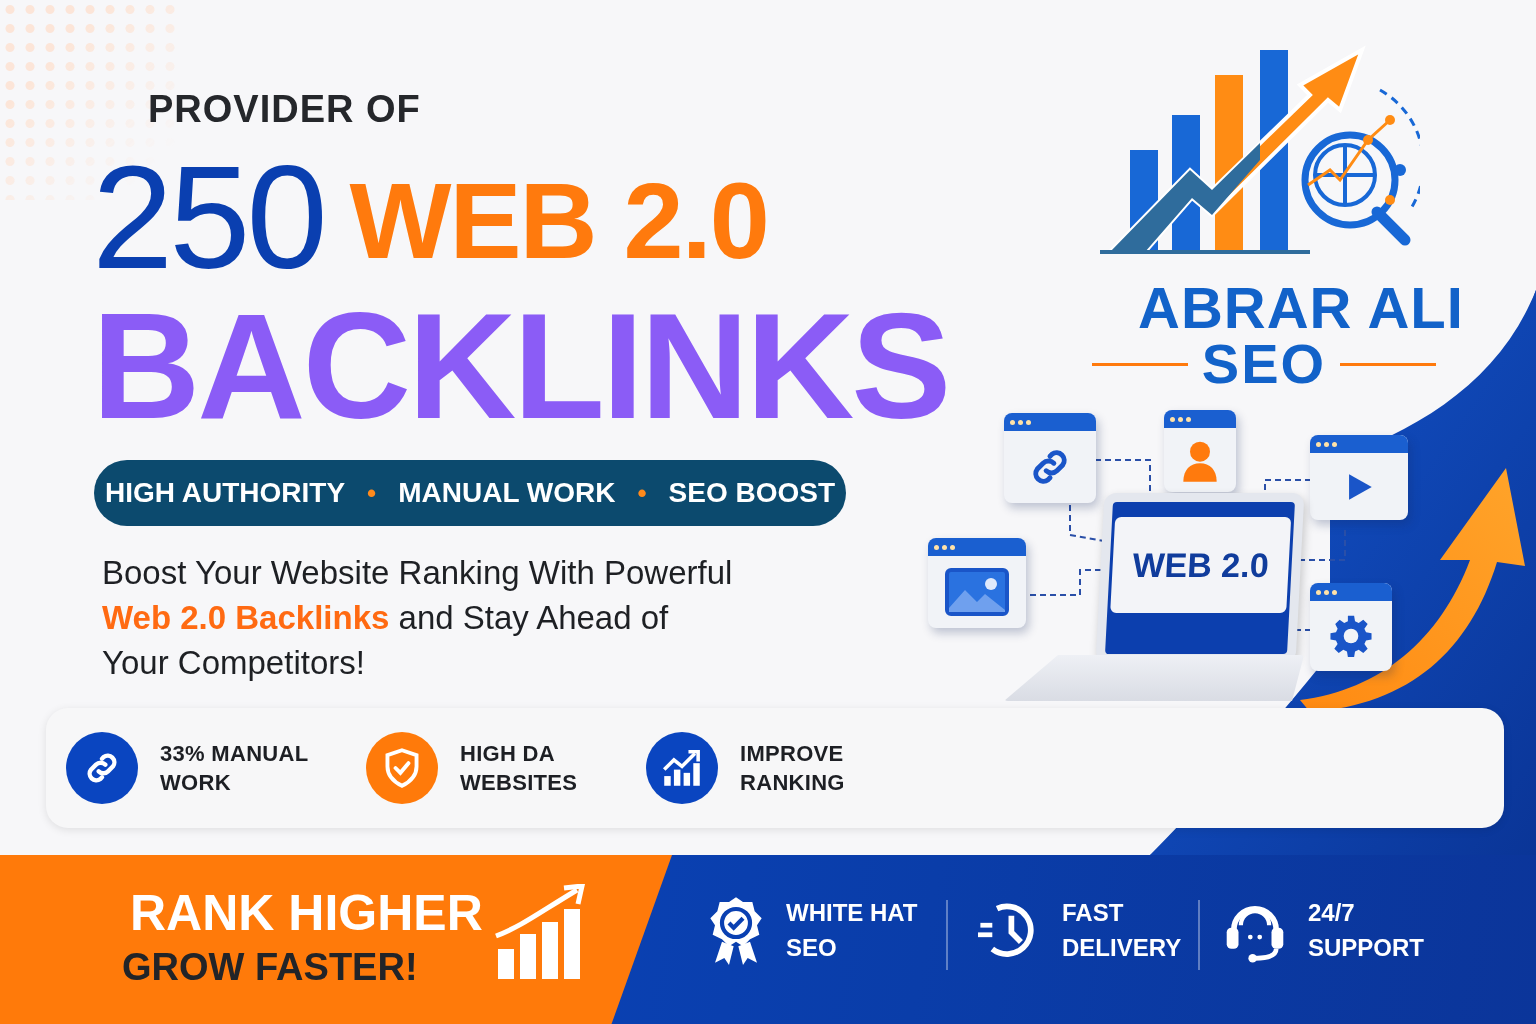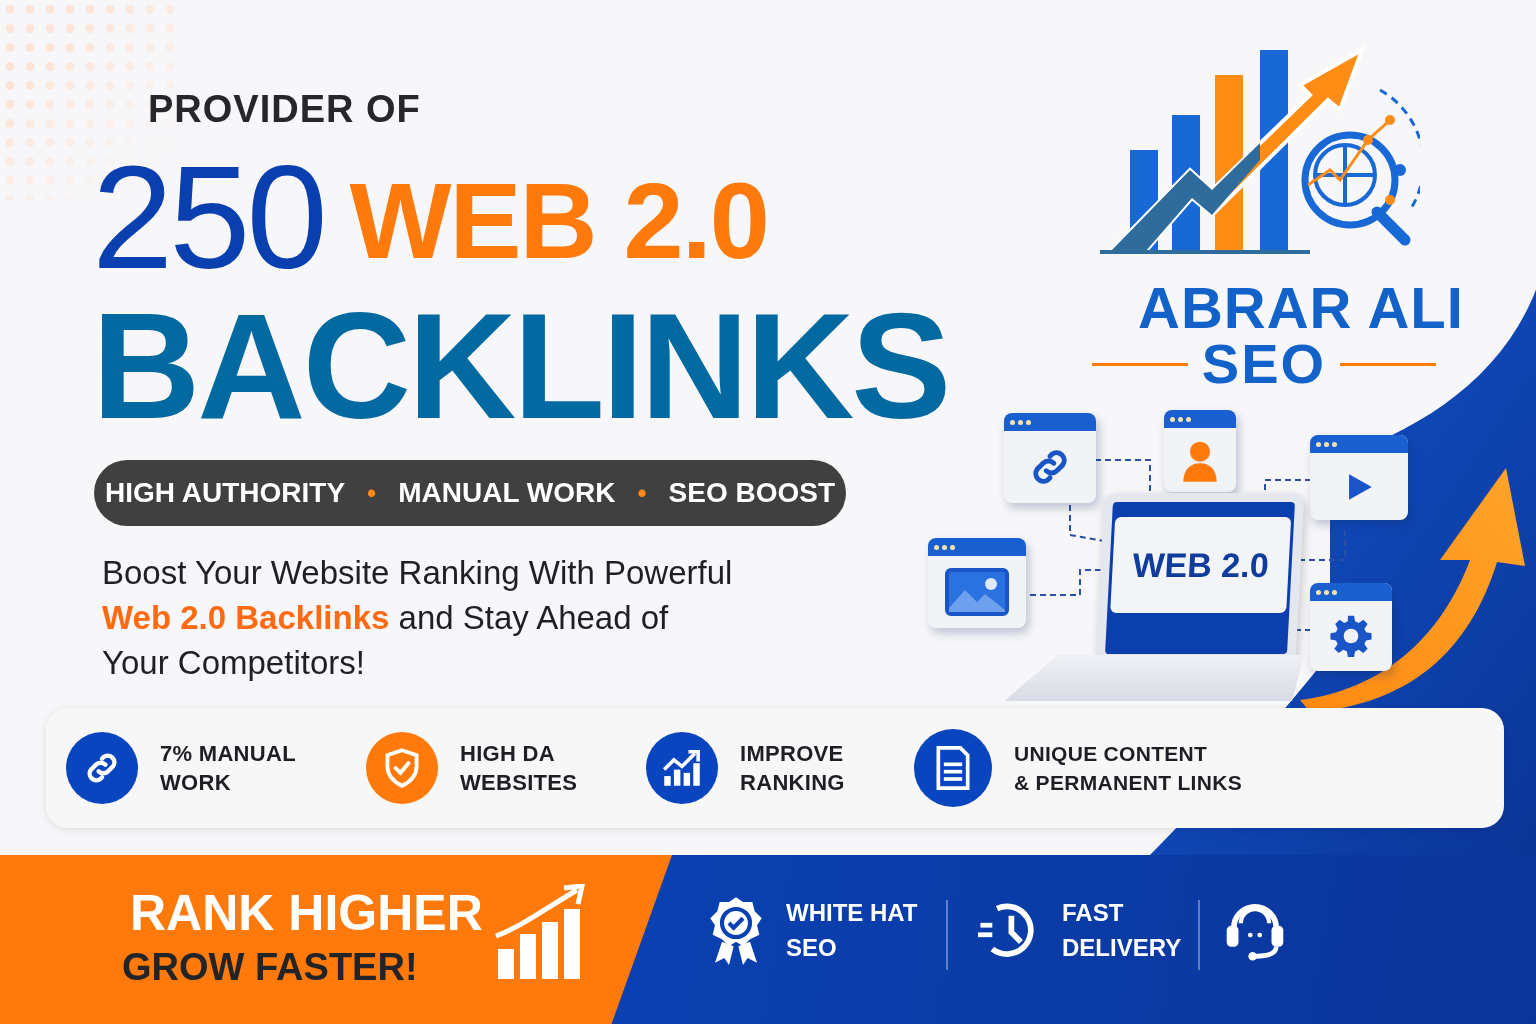--- a/index.html
+++ b/index.html
@@ -24,24 +24,24 @@
 
   
   .provider { position: absolute; left: 148px; top: 88px; font-size: 38px; font-weight: 700;
     color: #25272b; letter-spacing: 1px; }
   .line1 { position: absolute; left: 92px; top: 148px; white-space: nowrap; }
   .num250 { font-size: 146px; font-weight: 400; color: #0a3fb0; letter-spacing: -4px;
     line-height: 140px; display: inline-block; vertical-align: top; }
   .web20 { font-size: 108px; font-weight: 700; color: #ff7a0d; letter-spacing: -2px;
     display: inline-block; vertical-align: top; margin-left: 26px; margin-top: 18px; line-height: 110px; }
   .backlinks { position: absolute; left: 92px; top: 296px; font-size: 150px; font-weight: 700;
-    color: #0369a1; letter-spacing: -3px; line-height: 140px; white-space: nowrap; }
+    color: #8b5cf6; letter-spacing: -3px; line-height: 140px; white-space: nowrap; }
 
   .pill { position: absolute; left: 94px; top: 460px; width: 752px; height: 66px;
-    background: #404040; border-radius: 33px; display: flex; align-items: center;
+    background: #0c4a6e; border-radius: 33px; display: flex; align-items: center;
     justify-content: center; gap: 22px; color: #fff; font-size: 28px; font-weight: 700; }
   .pill .sep { color: #ff8a1c; font-size: 26px; }
 
   .tagline { position: absolute; left: 102px; top: 550px; font-size: 33px; color: #1e2024;
     line-height: 45px; width: 700px; }
   .tagline .hl { color: #ff6a12; font-weight: 700; }
 
   
   .logo-graphic { position: absolute; left: 1100px; top: 40px; width: 320px; height: 230px; }
   .logo-name { position: absolute; left: 1105px; top: 278px; width: 392px; text-align: center;
@@ -252,21 +252,21 @@
     <div class="feat" style="width:278px">
       <div class="circ" style="background:#0a45c0">
         <svg width="40" height="40" viewBox="0 0 24 24">
             <g fill="none" stroke="#fff" stroke-width="2.6" stroke-linecap="round">
               <path d="M10 14a4 4 0 0 0 5.6 0l3-3a4 4 0 0 0-5.6-5.6l-1 1"></path>
               <path d="M14 10a4 4 0 0 0-5.6 0l-3 3a4 4 0 0 0 5.6 5.6l1-1"></path>
             </g>
           </svg>
       </div>
       <div class="txt">
-          <div>7% MANUAL</div>
+          <div>33% MANUAL</div>
           <div>WORK</div>
         </div>
     </div>
     <div class="divider"></div>
     <div class="feat" style="width:270px;padding-left:22px">
       <div class="circ" style="background:#ff7a0a">
         <svg width="40" height="42" viewBox="0 0 24 26">
             <path d="M12 2 L21 5 L21 12 C21 18 16 22 12 24 C8 22 3 18 3 12 L3 5 Z" fill="none" stroke="#fff" stroke-width="2.4"></path>
             <path d="M8 13 L11 16 L16 10" fill="none" stroke="#fff" stroke-width="2.4" stroke-linecap="round"></path>
           </svg>
@@ -290,36 +290,20 @@
             <path d="M17 2 L23 2 L23 8" fill="none" stroke="#fff" stroke-width="2.2"></path>
           </svg>
       </div>
       <div class="txt">
           <div>IMPROVE</div>
           <div>RANKING</div>
         </div>
     </div>
     <div class="divider"></div>
     <div class="divider"></div>
-    <div class="feat" style="padding-left:30px">
-      <div class="circ" style="background:#0a45c0;width:78px;height:78px">
-        <svg width="38" height="44" viewBox="0 0 20 24">
-            <path d="M2 1 L14 1 L18 5 L18 23 L2 23 Z" fill="none" stroke="#fff" stroke-width="2"></path>
-            <g stroke="#fff" stroke-width="2">
-              <line x1="5" y1="10" x2="15" y2="10"></line>
-              <line x1="5" y1="14" x2="15" y2="14"></line>
-              <line x1="5" y1="18" x2="15" y2="18"></line>
-            </g>
-          </svg>
-      </div>
-      <div class="txt" style="font-size:21px;font-weight:700">
-          <div>UNIQUE CONTENT</div>
-          <div>&amp; PERMANENT LINKS</div>
-        </div>
-    </div>
   </div>
 
   <div class="bottom-blue"></div>
   <div class="bottom-orange"></div>
   <div class="rank">RANK HIGHER</div>
   <div class="grow">GROW FASTER!</div>
   <svg class="rank-icon" viewBox="0 0 100 95">
     <g fill="#fff">
         <rect x="6" y="65" width="16" height="30"></rect>
         <rect x="28" y="50" width="16" height="45"></rect>
@@ -362,15 +346,19 @@
     <svg width="62" height="66" viewBox="0 0 26 28">
         <path d="M4 14 A9 9 0 0 1 22 14" fill="none" stroke="#fff" stroke-width="2.4"></path>
         <path d="M7 12 A6 6 0 0 1 19 12" fill="none" stroke="#fff" stroke-width="1.8"></path>
         <rect x="1" y="13" width="5" height="9" rx="2" fill="#fff"></rect>
         <rect x="20" y="13" width="5" height="9" rx="2" fill="#fff"></rect>
         <circle cx="11" cy="17" r="1" fill="#fff"></circle>
         <circle cx="15" cy="17" r="1" fill="#fff"></circle>
         <path d="M22 22 C22 25 18 26 13 26" fill="none" stroke="#fff" stroke-width="2"></path>
         <circle cx="12" cy="26" r="1.8" fill="#fff"></circle>
       </svg>
+    <div class="t">
+        <div>24/7</div>
+        <div>SUPPORT</div>
+      </div>
   </div>
 
 </div>
 
 </body></html>

